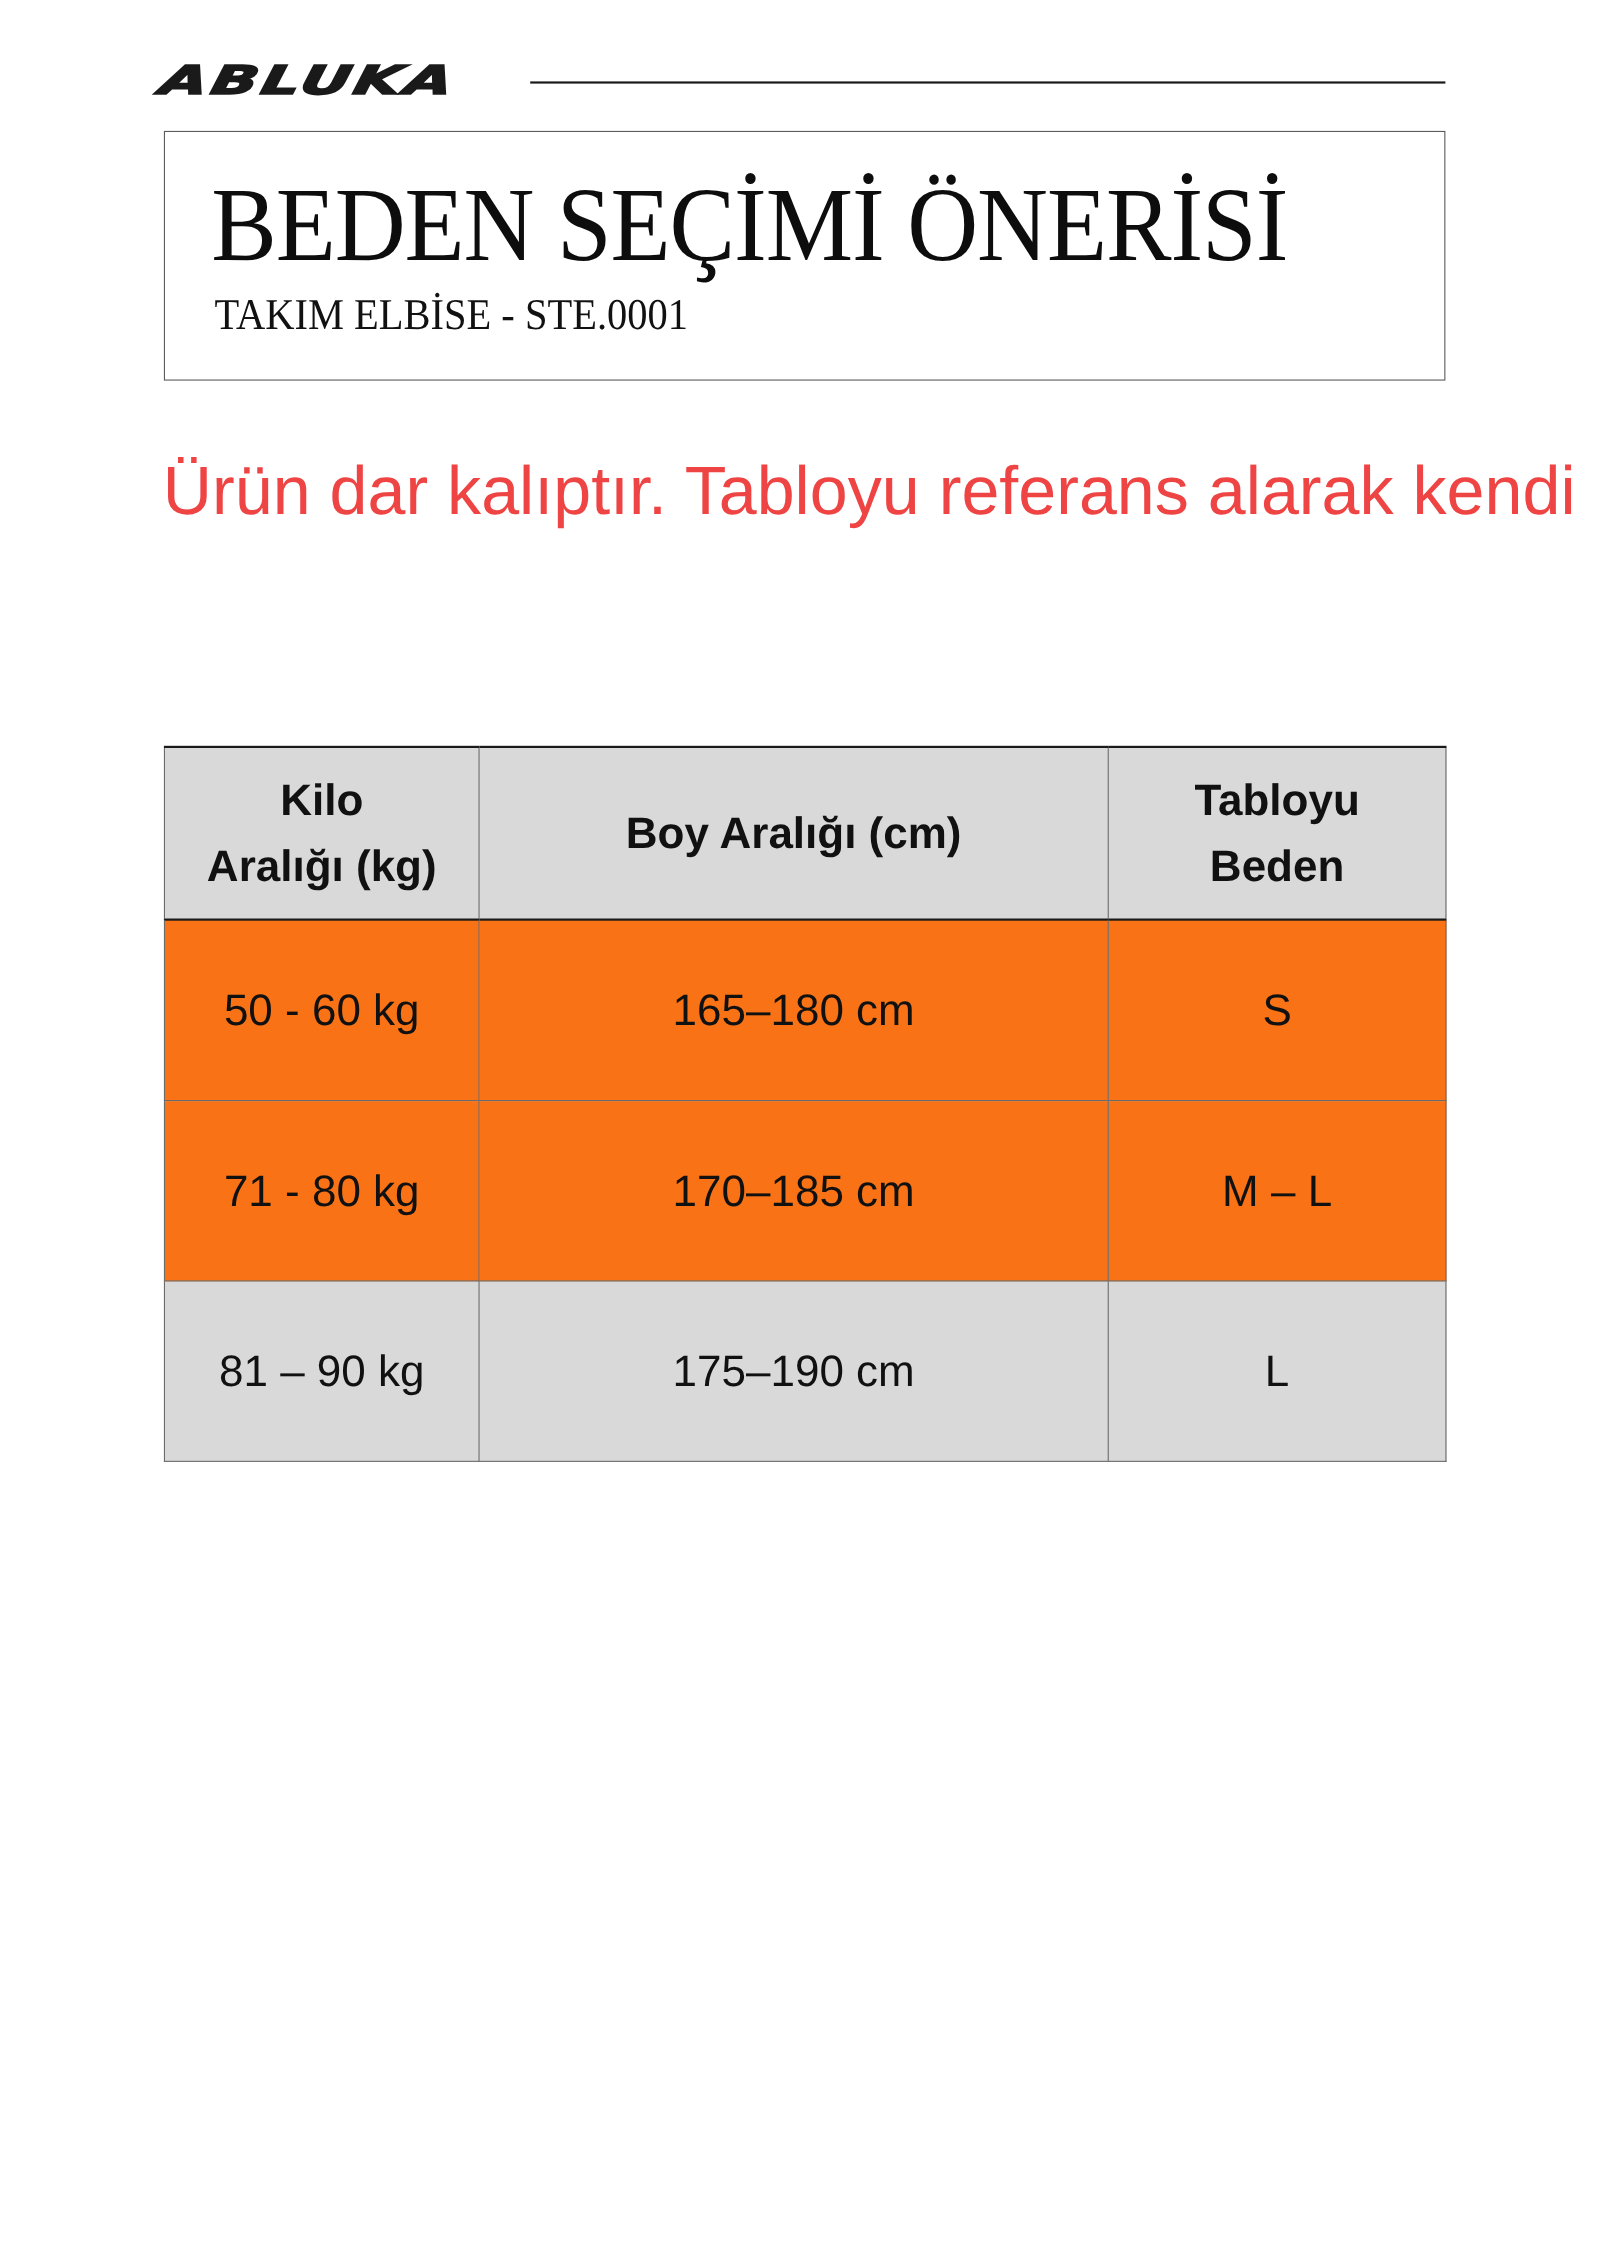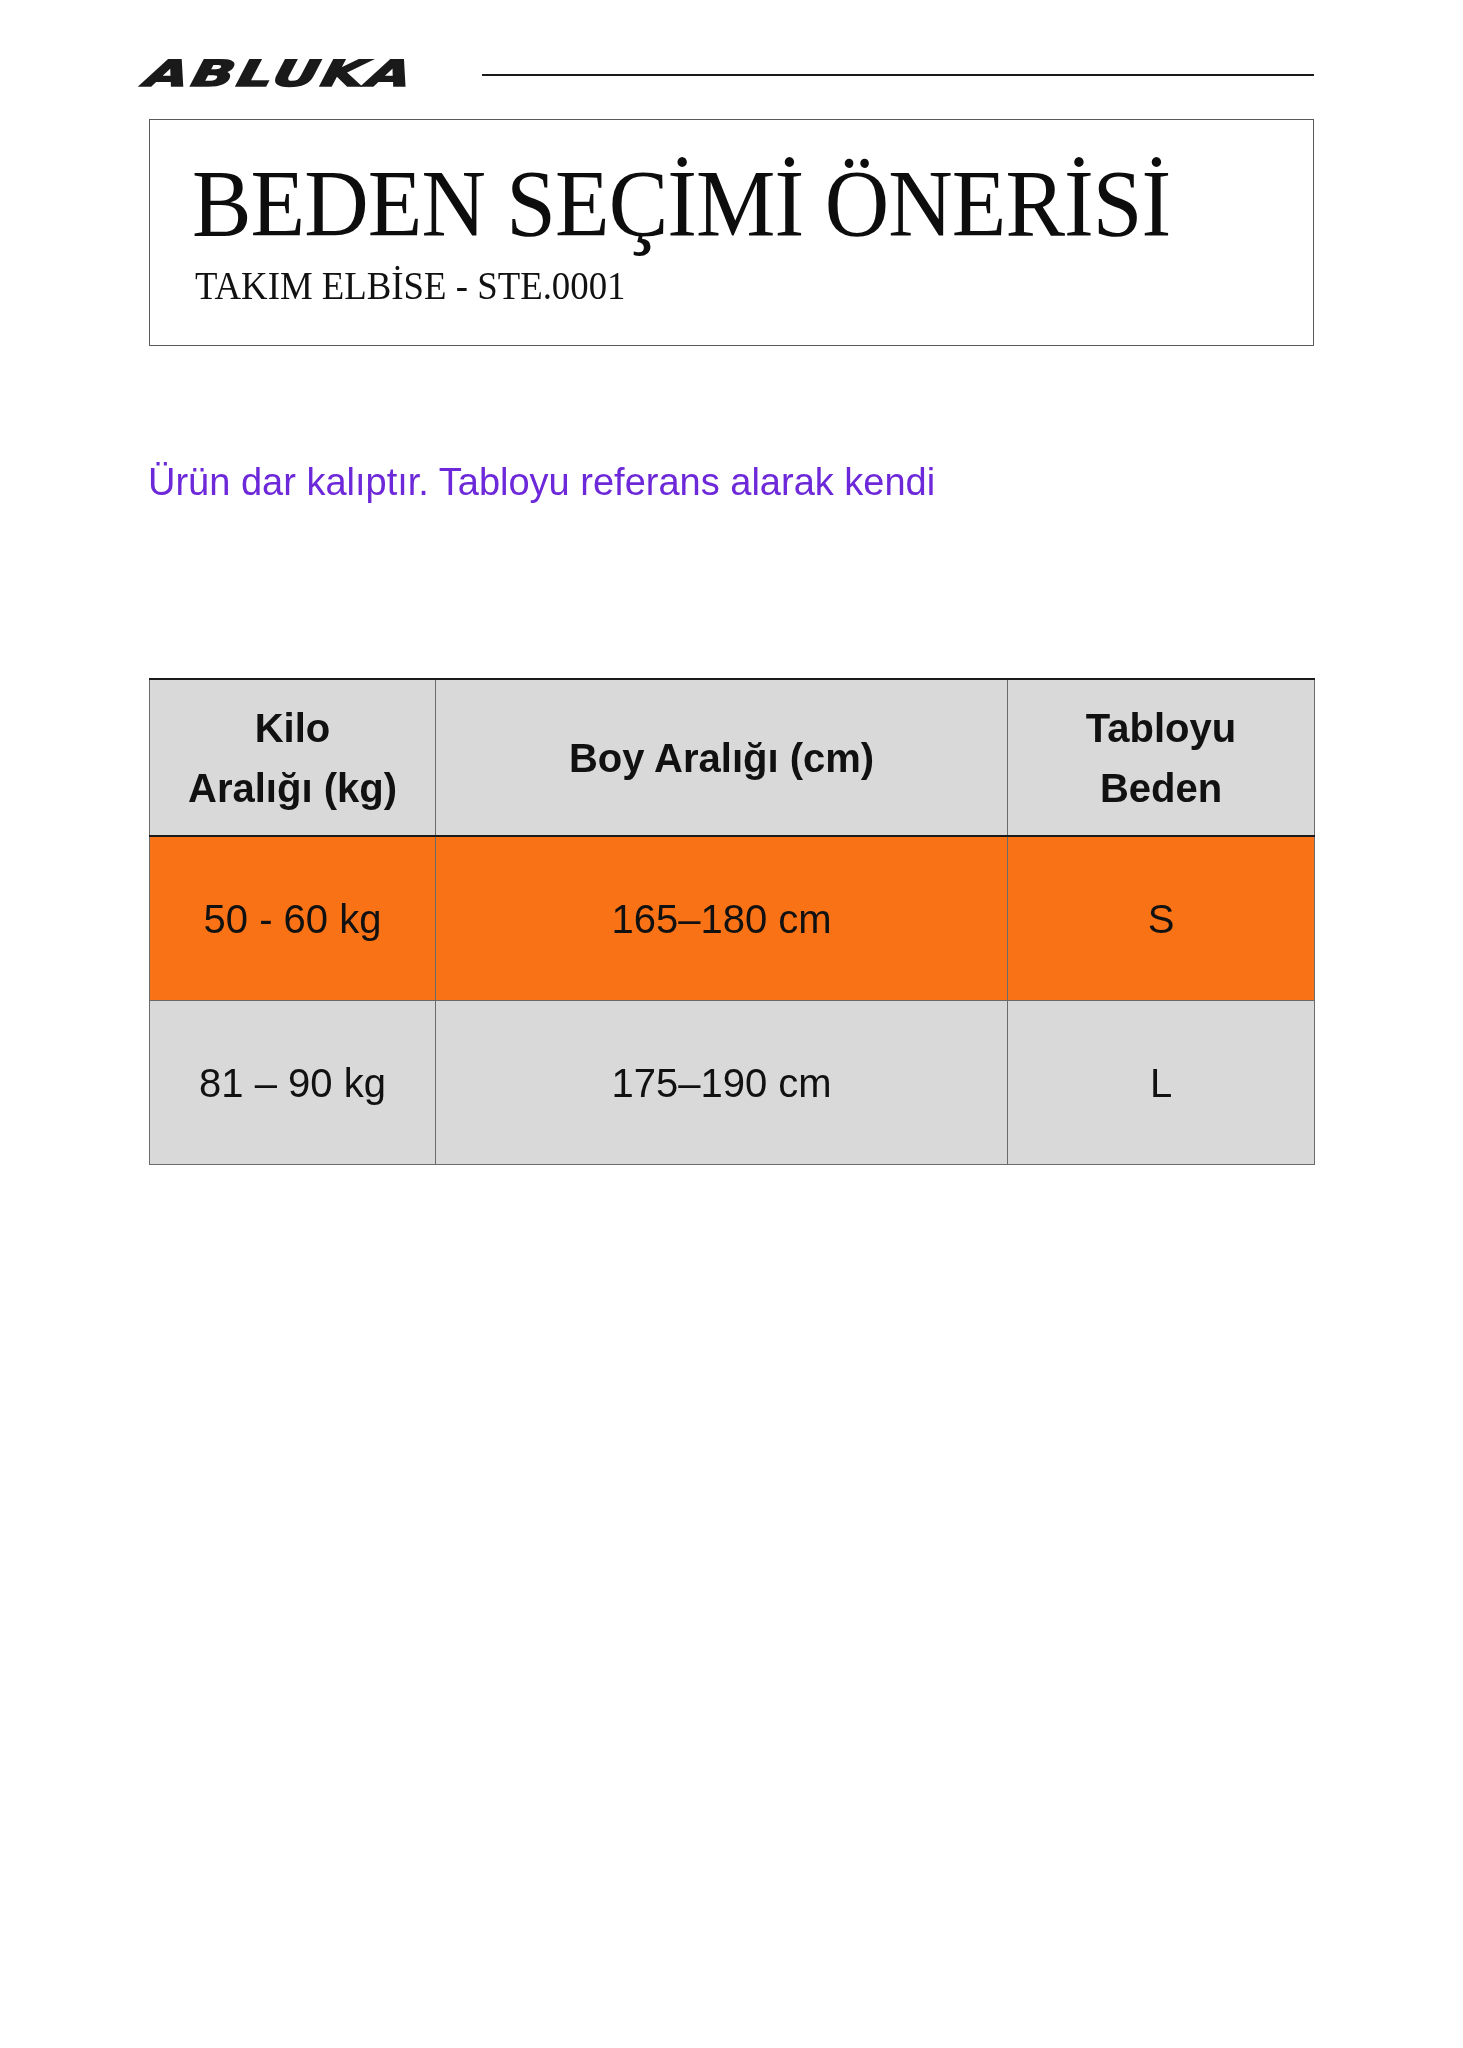--- a/index.html
+++ b/index.html
@@ -73,25 +73,25 @@
       font-weight: 400;
       color: #111111;
       white-space: nowrap;
       transform: scaleX(0.92);
       transform-origin: left center;
     }
     
     .intro {
       position: absolute;
       left: 148px;
-      top: 445px;
+      top: 410px;
       width: 1170px;
-      font-size: 38px;
+      font-size: 62px;
       line-height: 74px;
-      color: #6d28d9;
+      color: #ef4444;
     }
     .intro span {
       display: block;
       white-space: nowrap;
     }
     
     .size-table {
       position: absolute;
       left: 149px;
       top: 678px;
@@ -167,20 +167,27 @@
     </tr>
   </thead>
   <tbody>
     <tr class="row-white">
       <td>
           <span class="cell-line">50 - 60 kg</span>
         </td>
       <td>165–180 cm</td>
       <td>S</td>
     </tr>
+    <tr class="row-white">
+      <td>
+          <span class="cell-line">71 - 80 kg</span>
+        </td>
+      <td>170–185 cm</td>
+      <td>M – L</td>
+    </tr>
     <tr class="row-gray">
       <td>
           <span class="cell-line">81 – 90 kg</span>
         </td>
       <td>175–190 cm</td>
       <td>L</td>
     </tr>
   </tbody>
 </table>
 

